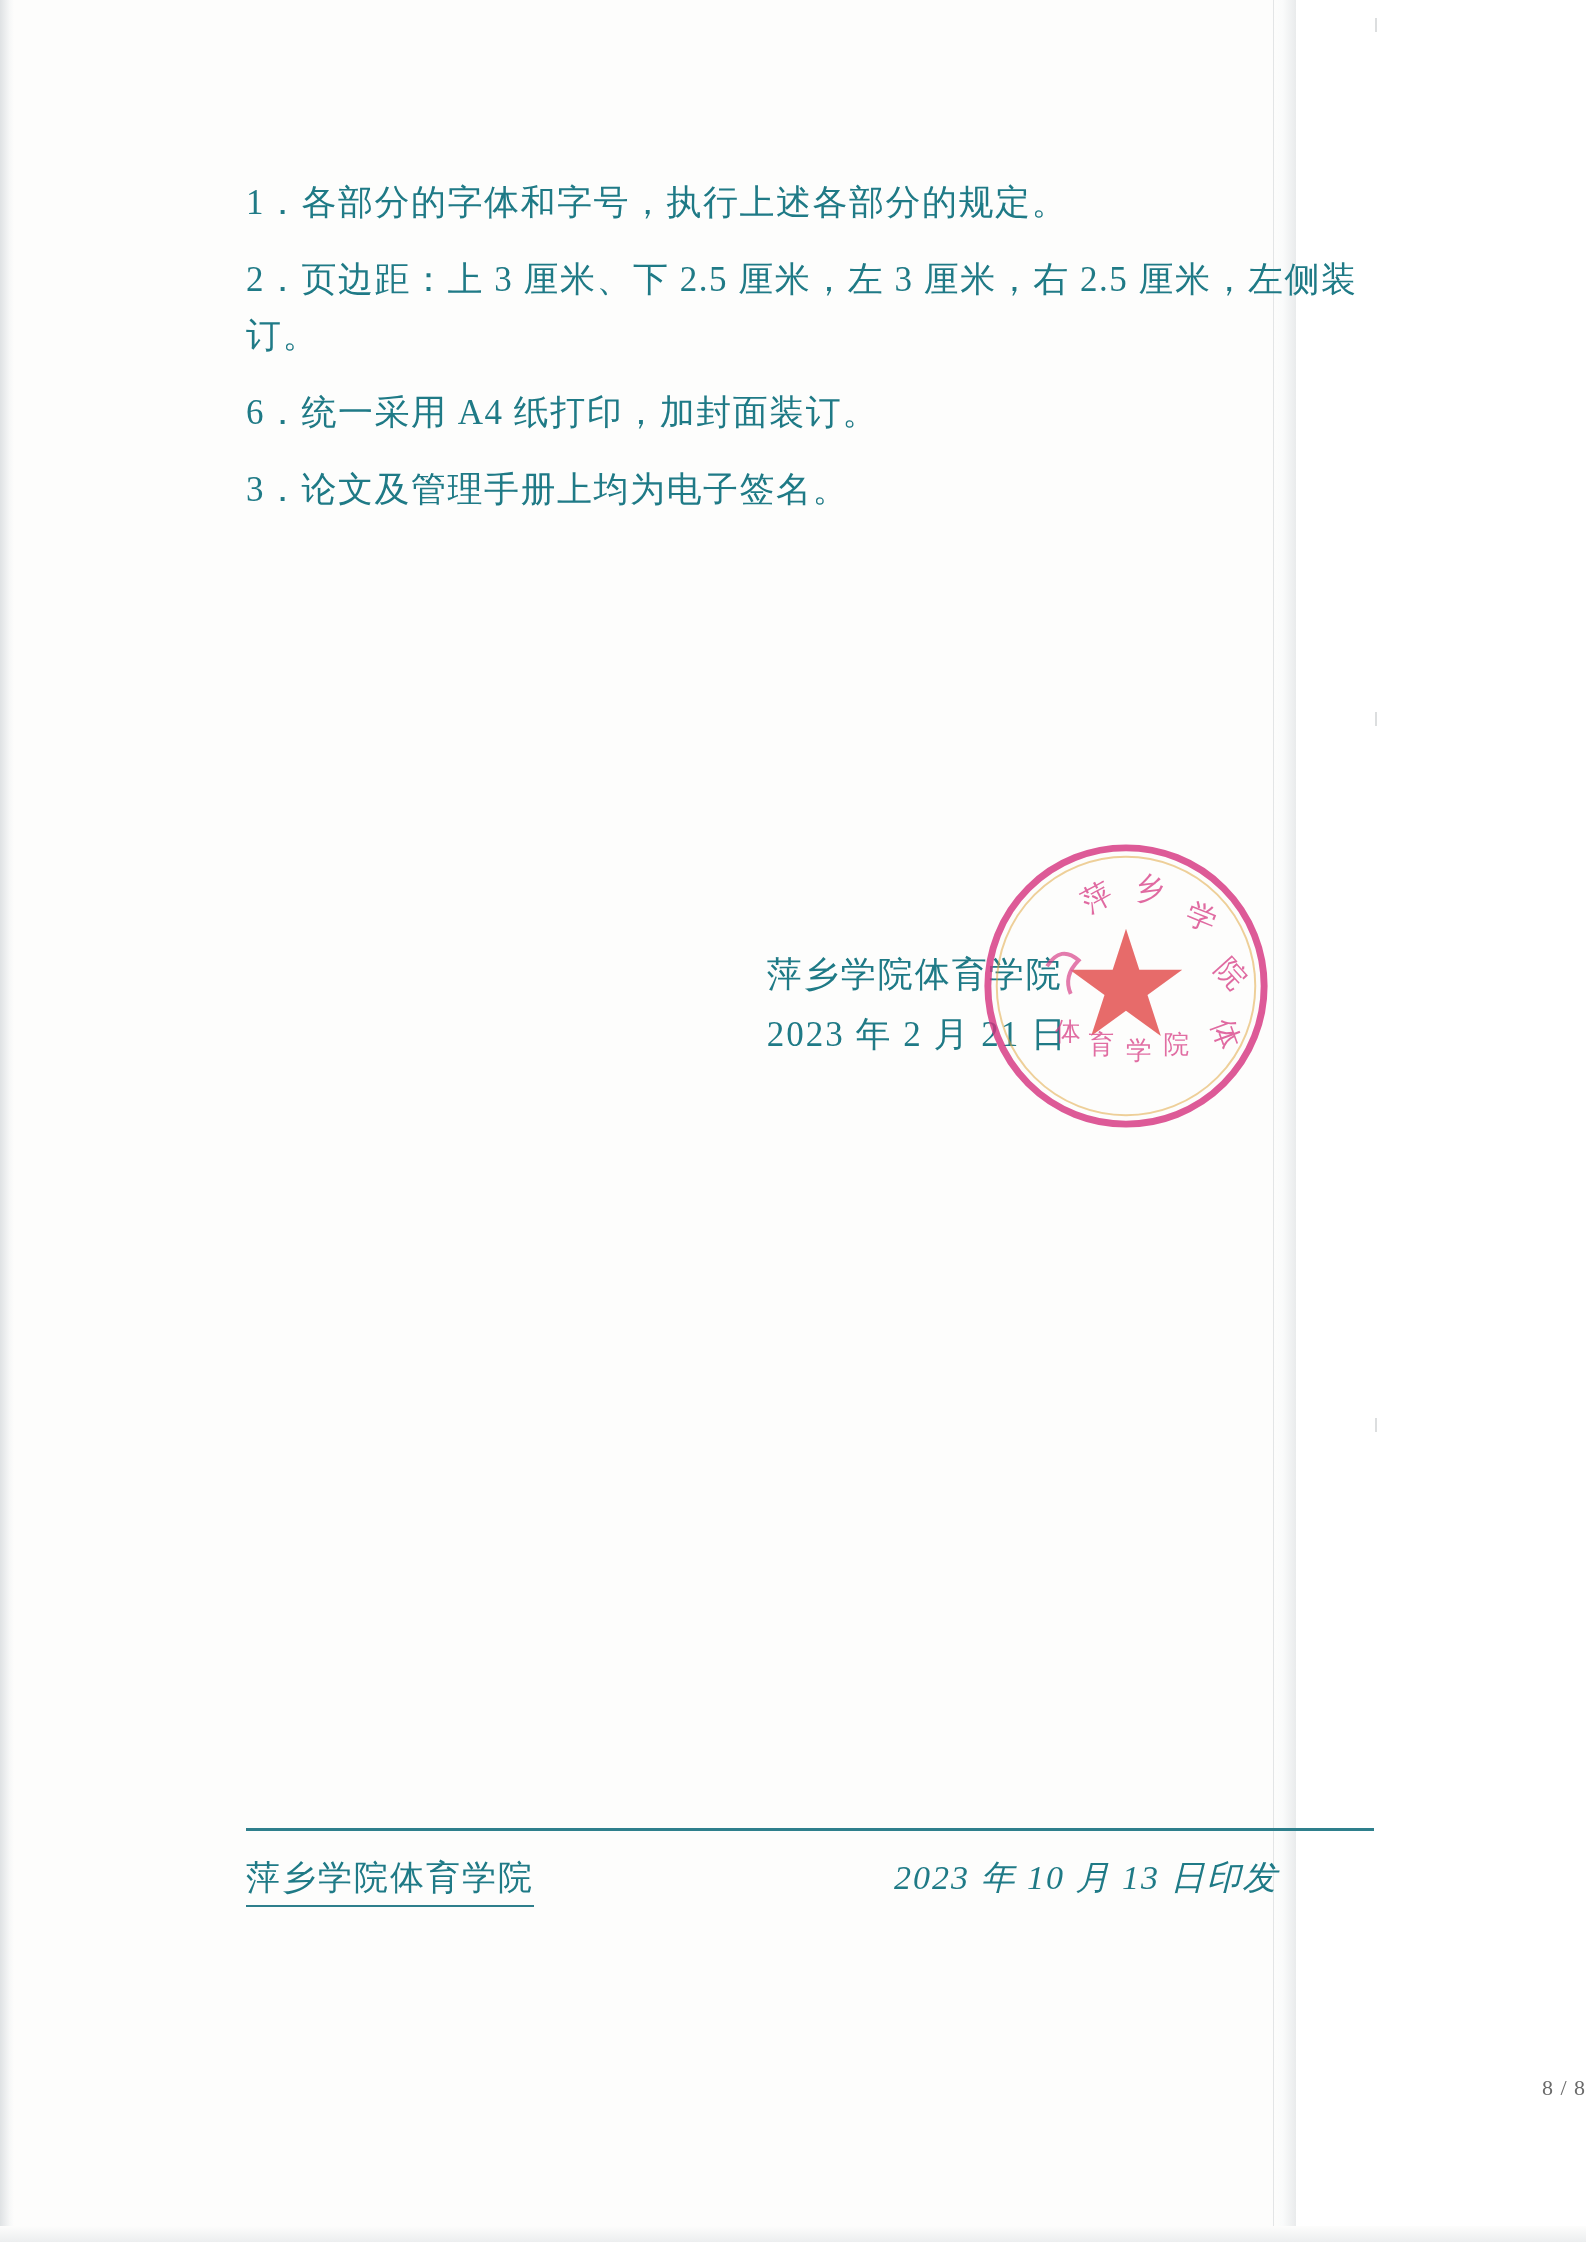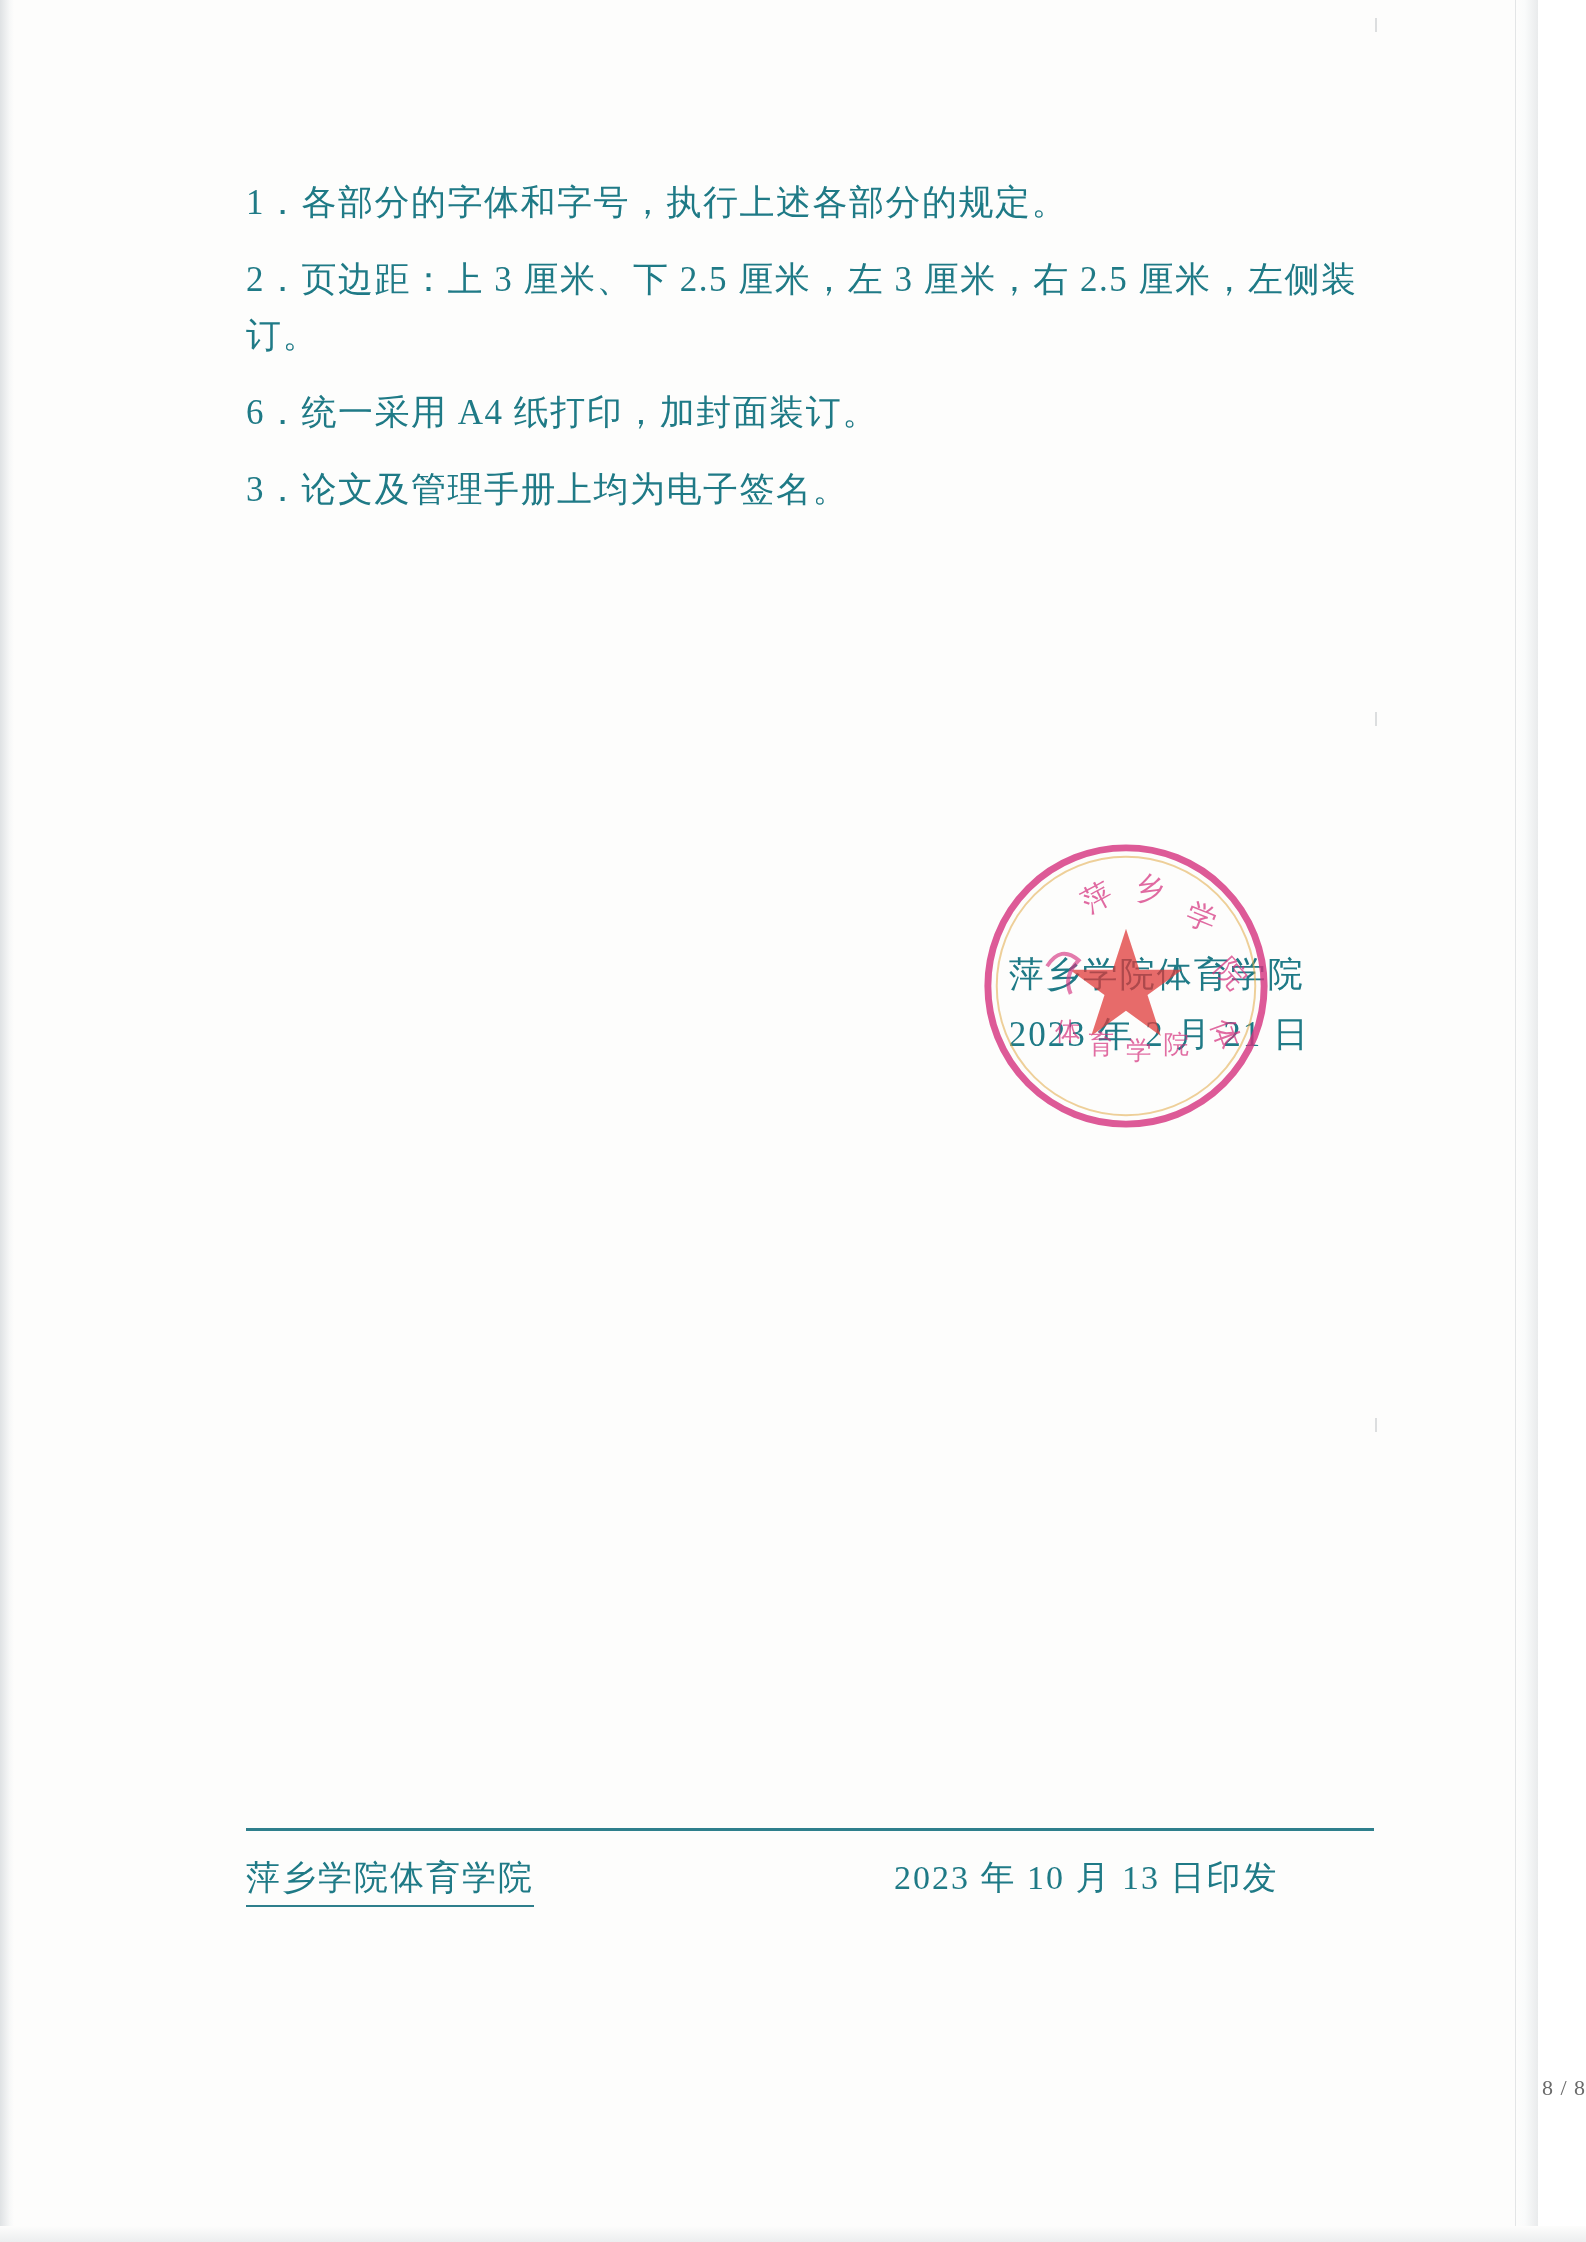--- a/index.html
+++ b/index.html
@@ -12,21 +12,21 @@
     height: 2242px;
     position: relative;
     font-family: "Liberation Serif", serif;
     overflow: hidden;
   }
 
   
   .page {
     position: absolute;
     left: 0; top: 0;
-    width: 1538px;
+    width: 1296px;
     height: 2242px;
     background: #fdfdfc;
   }
 
   
   .scan-edge-left {
     position: absolute;
     left: 0; top: 0;
     width: 14px; height: 2242px;
     background: linear-gradient(to right, #dfe2e4, #f7f8f8 70%, #fdfdfc);
@@ -124,20 +124,21 @@
     left: 0;
     top: 0;
     border-bottom: 2px solid #2e7f8c;
     padding-bottom: 4px;
   }
   .footer-right {
     position: absolute;
     left: 648px;
     top: 0;
     white-space: nowrap;
+    font-style: italic;
   }
 
   .page-number {
     position: absolute;
     left: 0;
     top: 2075px;
     width: 1586px;
     text-align: right;
     color: #6a6a6a;
     font-size: 22px;

